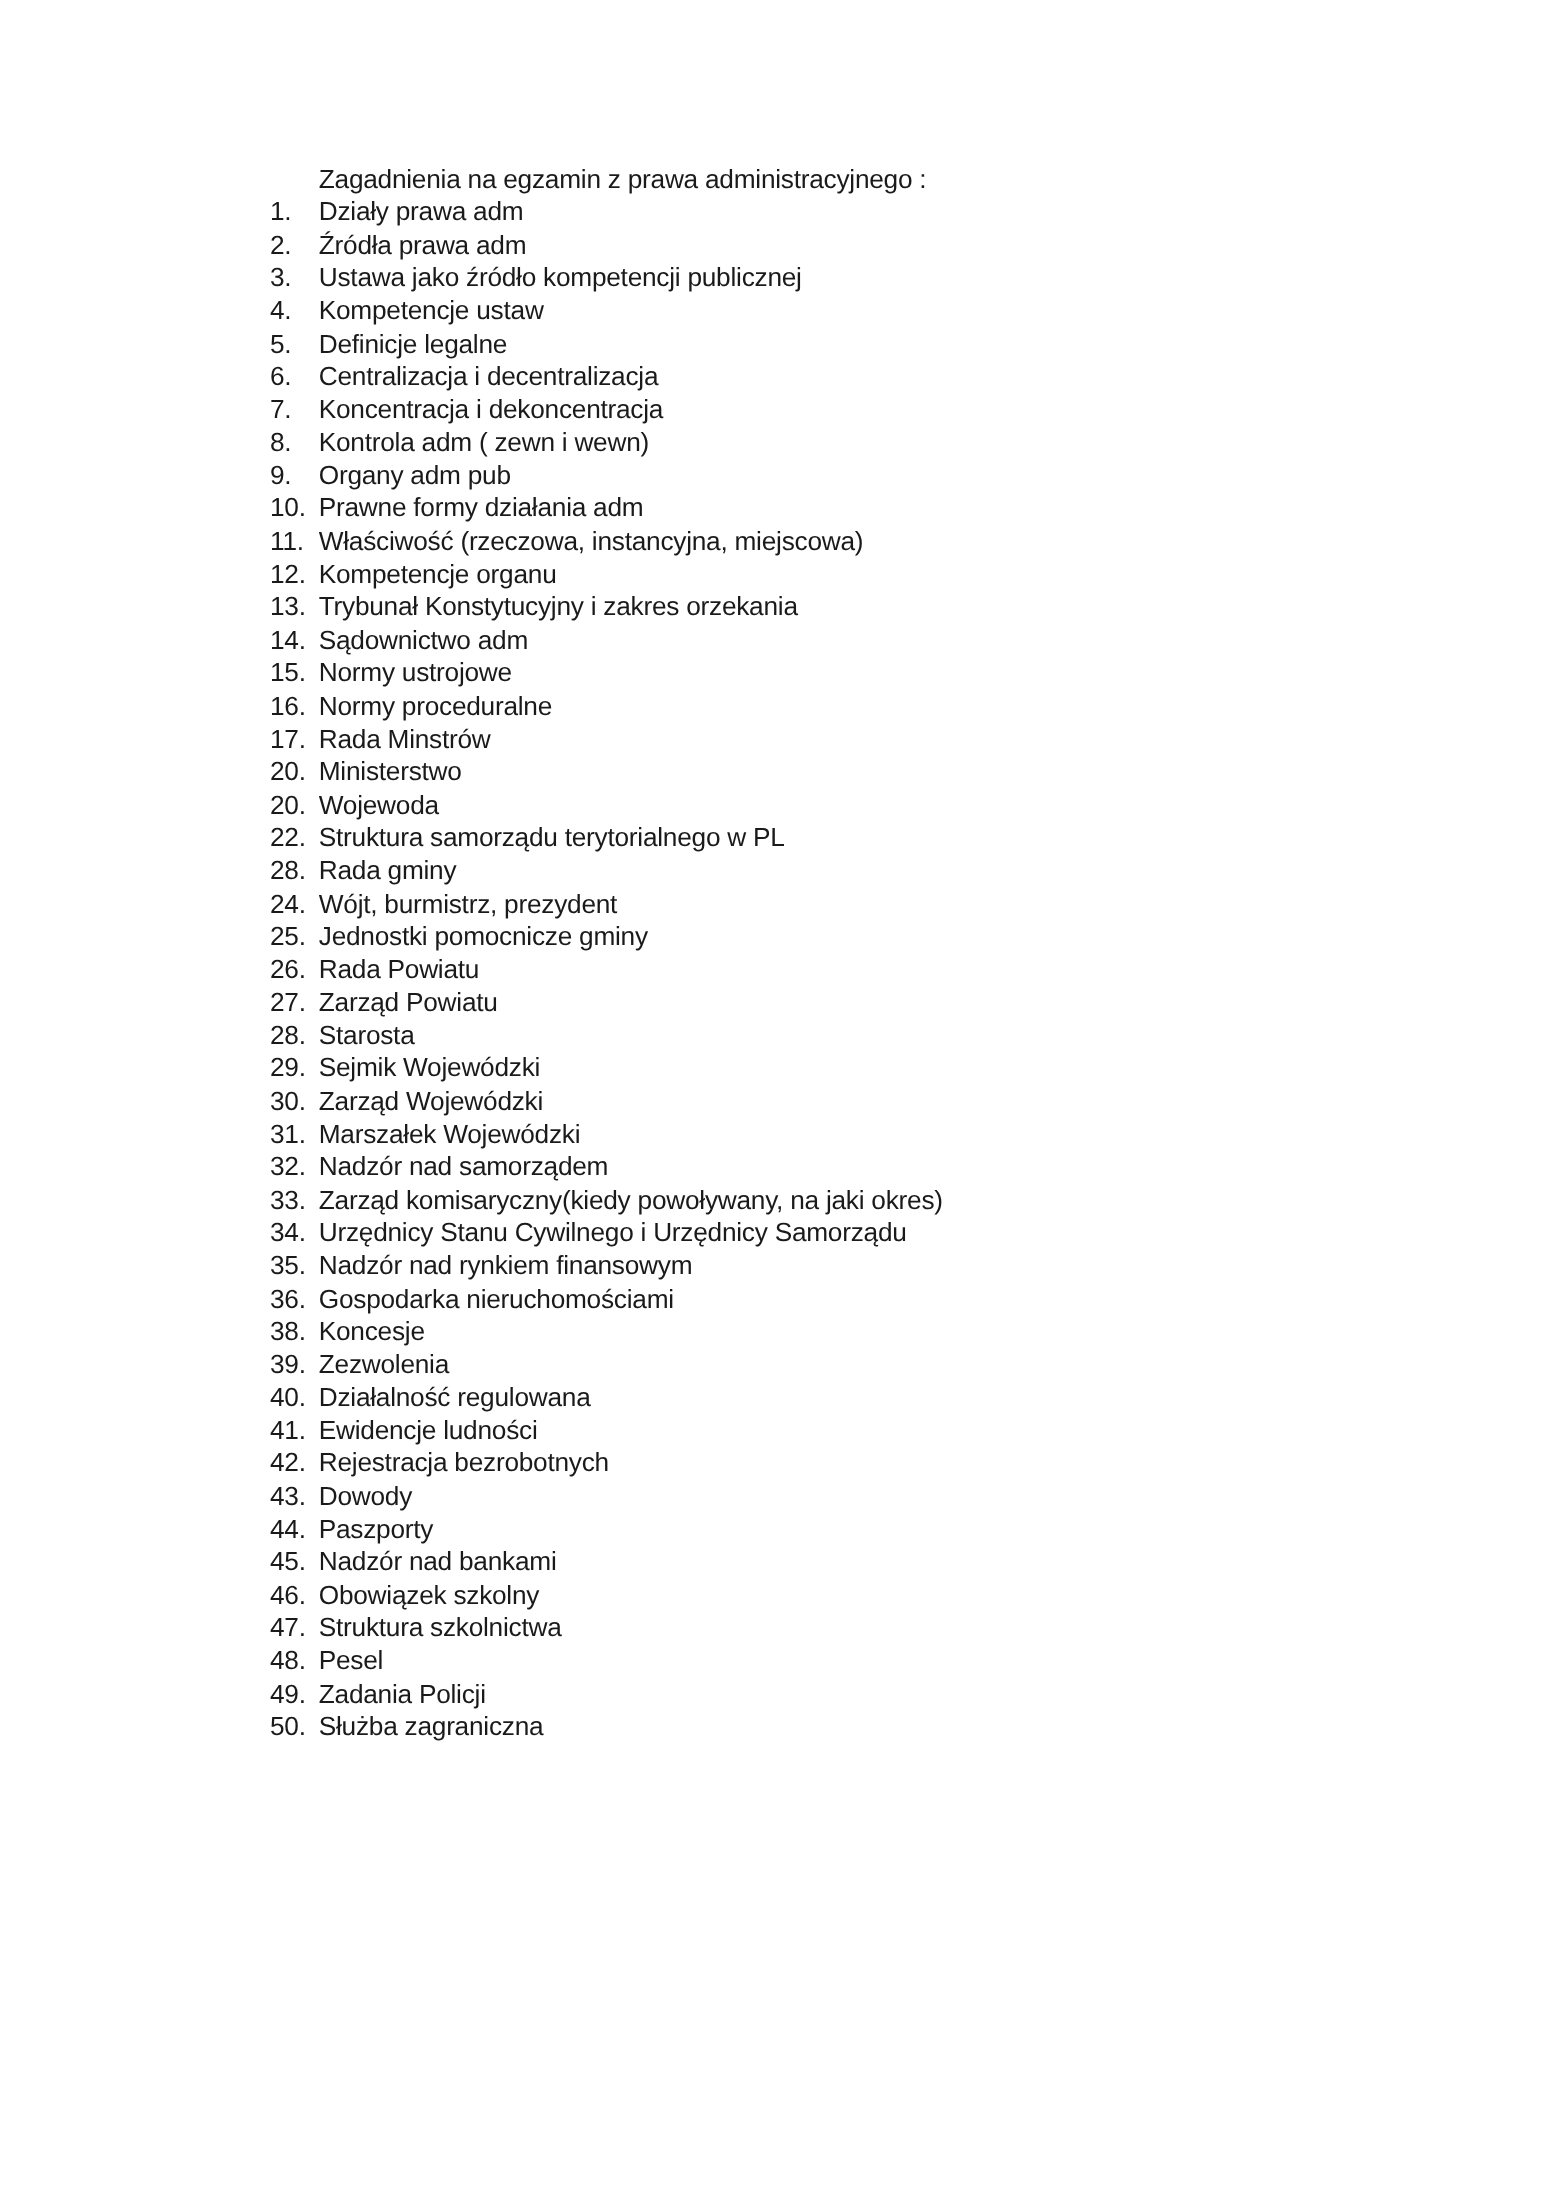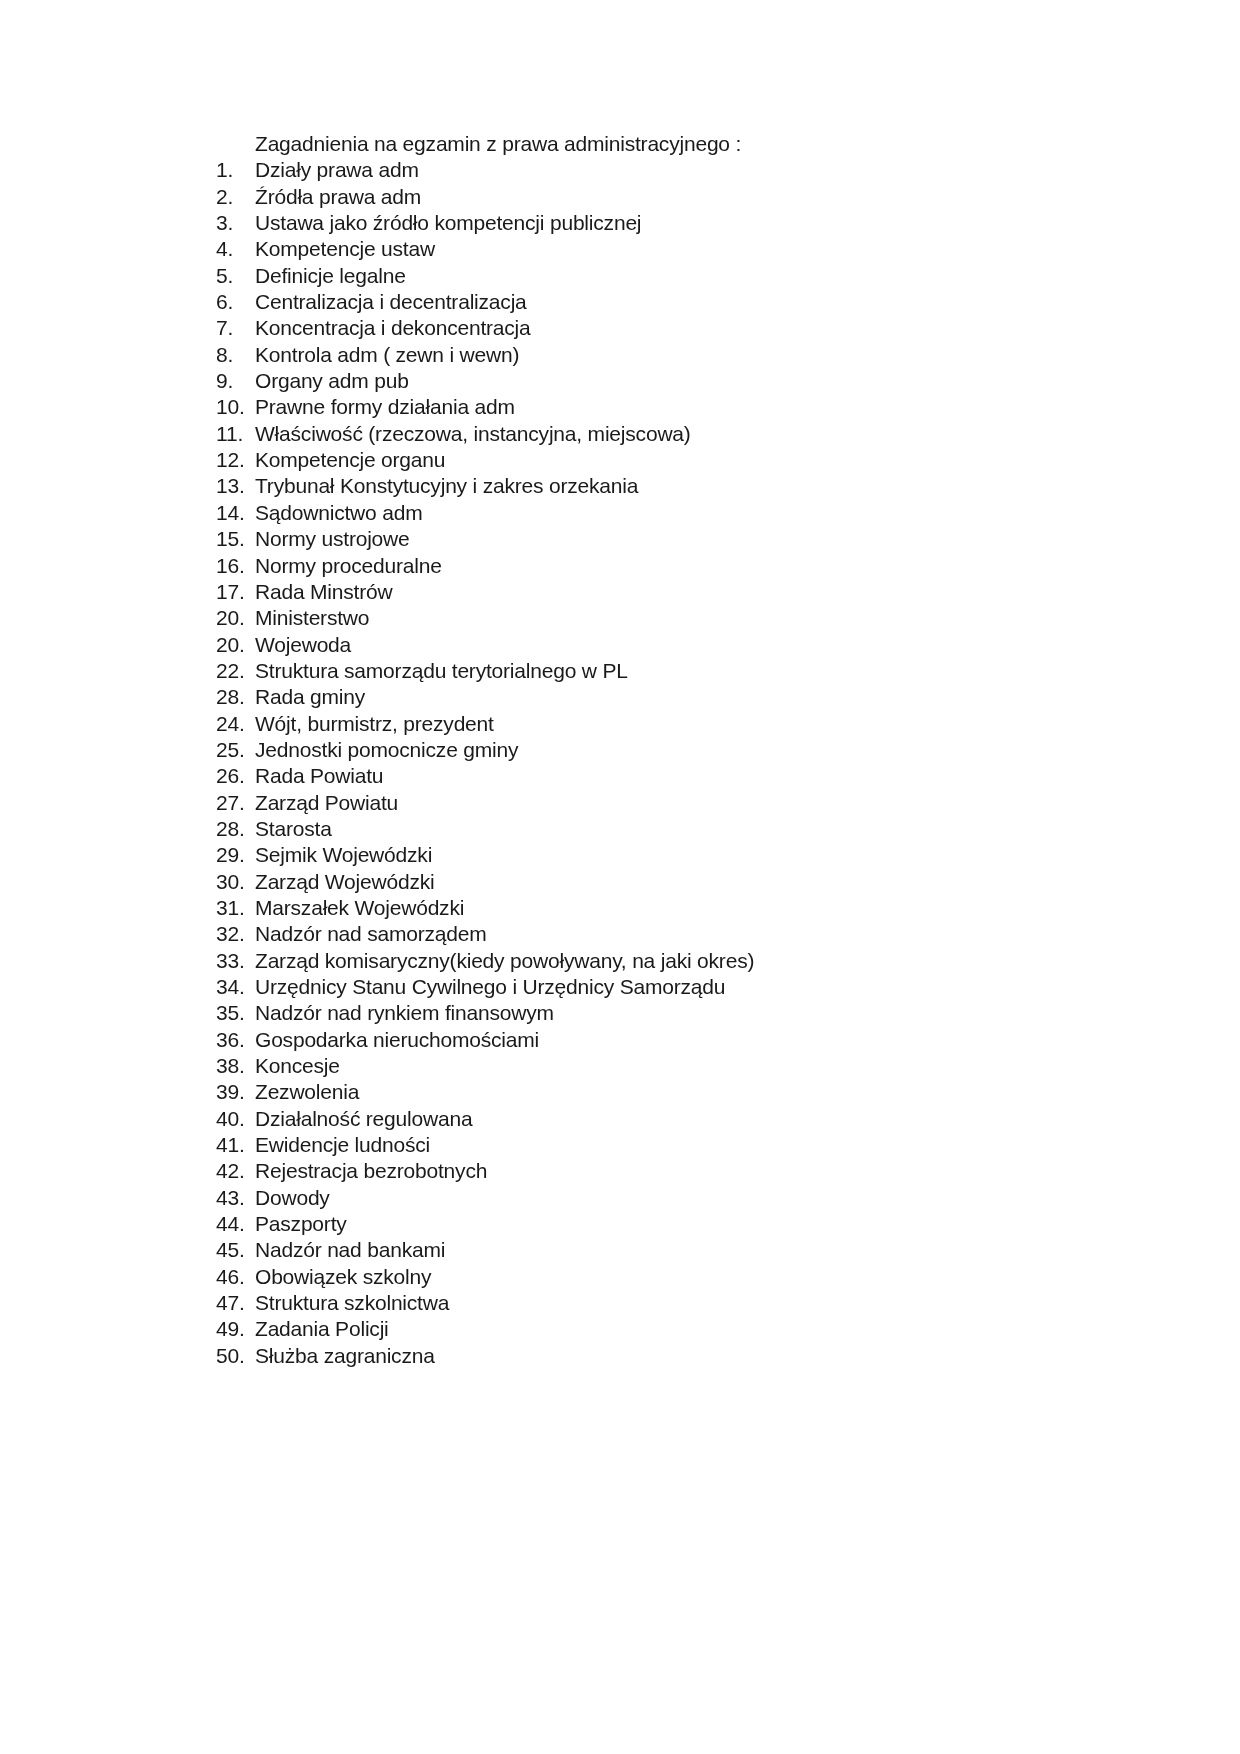--- a/index.html
+++ b/index.html
@@ -235,20 +235,24 @@
         </li>
         <li>
           <span class="num">46.</span>
           <span class="txt">Obowiązek szkolny</span>
         </li>
         <li>
           <span class="num">47.</span>
           <span class="txt">Struktura szkolnictwa</span>
         </li>
         <li>
+          <span class="num">48.</span>
+          <span class="txt">Pesel</span>
+        </li>
+        <li>
           <span class="num">49.</span>
           <span class="txt">Zadania Policji</span>
         </li>
         <li>
           <span class="num">50.</span>
           <span class="txt">Służba zagraniczna</span>
         </li>
       </ol>
   </div>
 </div>

